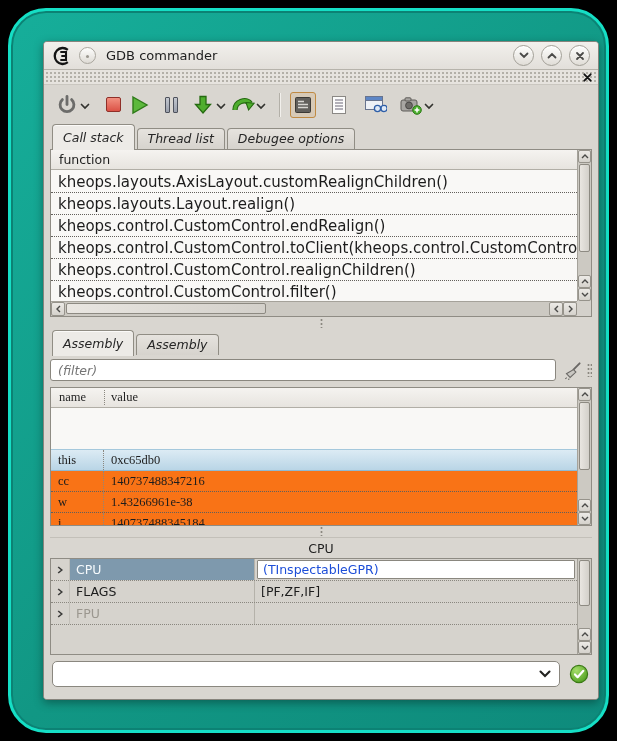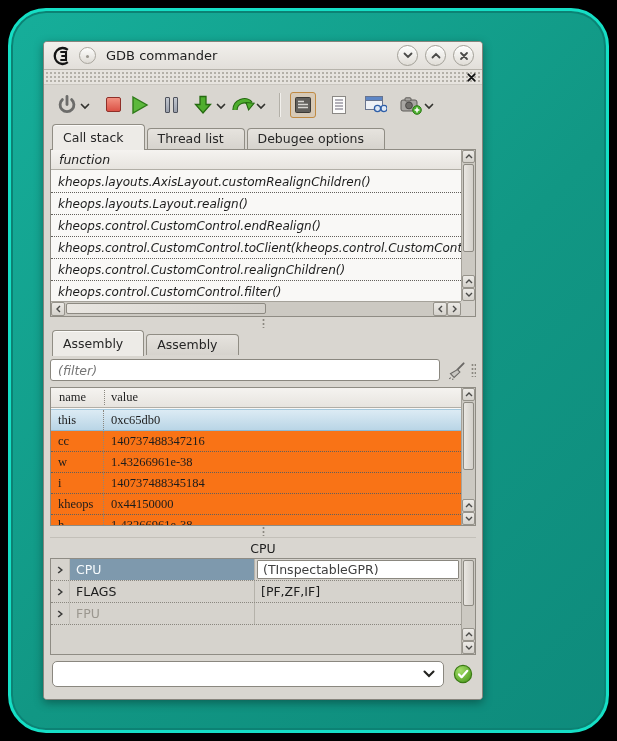--- a/index.html
+++ b/index.html
@@ -4,21 +4,21 @@
 <style>
   * { box-sizing: border-box; margin: 0; padding: 0; }
   html,body { width:617px; height:741px; }
   body { background:#000; font-family:"DejaVu Sans","Liberation Sans",sans-serif; font-size:12px; color:#1c1c1c; position:relative; overflow:hidden; }
 
   .stage { position:absolute; inset:0; background:#000; }
   .frame { position:absolute; left:8px; top:8px; width:601px; height:725px; border-radius:38px;
            background:linear-gradient(135deg,#16ae9a 0%, #119784 55%, #0e8b7c 100%);
            border:3px solid #15dfc5; box-shadow: inset 0 0 0 2px #0c8274; }
 
-  .window { position:absolute; left:32px; top:30px; width:440px; height:659px;
+  .window { position:absolute; left:32px; top:30px; width:556px; height:659px;
             background:#d9d6d0; border:1px solid #87847c; border-radius:4px;
             box-shadow:0 3px 10px rgba(0,0,0,.35); overflow:hidden; display:flex; flex-direction:column; }
 
   
   .titlebar { height:28px; background:linear-gradient(#f2f0ec,#e2dfda); display:flex; align-items:center; padding:0 8px; border-bottom:1px solid #b6b3ab; flex:0 0 auto; }
   .appicon { width:20px; height:20px; margin-right:7px; }
   .menu-btn { width:17px; height:17px; border-radius:50%; background:linear-gradient(#fdfdfc,#dedbd5); border:1px solid #a9a69e; margin-right:10px; position:relative; }
   .menu-btn::after { content:""; position:absolute; left:6px; top:7px; width:3px; height:3px; border-radius:50%; background:#9a978f; }
   .title-text { font-size:13px; color:#1e1e1e; flex:1 1 auto; }
   .winbtns { display:flex; gap:7px; }
@@ -38,42 +38,42 @@
   .tb-chk { background:rgba(205,150,70,.18); border:1px solid #c08a42; }
   .tb-chevron { width:12px; height:10px; display:flex; align-items:center; margin:4px 2px 0 0; }
   .tb-sep { width:2px; height:24px; border-left:1px solid #b3b0a8; border-right:1px solid #f2f0ec; margin:0 9px; }
   .gap-s { margin-left:6px; } .gap-m { margin-left:10px; }
   .stop-sq { width:15px; height:15px; background:linear-gradient(#f29080,#db5246); border:1px solid #8f2f28; border-radius:2px; }
   .pause-bars { display:flex; gap:3px; }
   .pause-bars i { display:block; width:5px; height:16px; background:linear-gradient(#c3c7ce,#9aa0ac); border:1px solid #4e525c; border-radius:1px; }
 
   
   .tabs { display:flex; align-items:flex-end; height:27px; flex:0 0 auto; padding-left:2px; position:relative; z-index:2; }
-  .tab { padding:3px 20px 4px 10px; border:1px solid #908d84; border-bottom:none; border-radius:4px 4px 0 0;
-         background:linear-gradient(#e6e3de,#d6d3cd); color:#262626; margin-right:2px; height:21px; display:flex; align-items:center; font-size:12.5px; }
+  .tab { padding:3px 10px 4px 10px; border:1px solid #908d84; border-bottom:none; border-radius:4px 4px 0 0;
+         background:linear-gradient(#e6e3de,#d6d3cd); color:#262626; margin-right:2px; height:21px; display:flex; align-items:center; font-size:12.5px;font-style:italic; }
   .tab.active { background:#edebe7; height:26px; margin-bottom:-1px; box-shadow: inset 0 1px 0 #fbfaf8; }
 
   
   .panel { border:1px solid #8f8c84; background:#f9f8f6; position:relative; flex:0 0 auto; }
-  .cs-panel { height:168px;font-style:italic; }
+  .cs-panel { height:168px; }
   .var-panel { height:139px; margin-top:2px;font-family:Liberation Serif, serif; }
 
   .list-header { height:20px; background:linear-gradient(#f5f3f0,#e7e4df); border-bottom:1px solid #b1aea6; display:flex; align-items:center; padding:0 2px; font-size:12.5px; color:#1e1e1e; }
   .hdr-cell { padding:0 6px; white-space:nowrap; overflow:hidden; }
   .hdr-name { width:52px; border-right:1px dotted #8a877f; }
 
   .cs-rows { position:absolute; left:0; top:21px; right:14px; bottom:15px; overflow:hidden; }
-  .cs-row { height:22px; display:flex; align-items:center; padding:0 7px; border-bottom:1px dotted #63605b; white-space:nowrap; overflow:hidden; background:#f9f8f6; font-size:12px; }
+  .cs-row { height:22px; display:flex; align-items:center; padding:0 7px; border-bottom:1px dotted #63605b; white-space:nowrap; overflow:hidden; background:#f9f8f6; font-size:15px; }
 
   .var-rows { position:absolute; left:0; top:21px; right:14px; bottom:0; overflow:hidden; }
   .var-row { height:21px; display:flex; align-items:stretch; border-bottom:1px dotted #63605b; background:#f97316; font-size:12.5px; }
   .var-row .cell { display:flex; align-items:center; padding:0 7px; white-space:nowrap; overflow:hidden; }
   .var-name { width:52px; flex:0 0 auto; }
   .var-val { flex:1 1 auto; border-left:1px dotted #8a877f; }
-  .var-row.selected { background:linear-gradient(#dcebf4,#b9d5e6); border-top:1px solid #a5c8dc; border-bottom:1px solid #8fb9d2; height:22px; }
+  .var-row.selected { background:linear-gradient(#dcebf4,#b9d5e6); border-top:1px solid #a5c8dc; border-bottom:1px solid #8fb9d2; height:22px;margin-top:40px; }
 
   
   .vscroll { position:absolute; top:0; right:0; width:14px; background:#ccc9c2; border-left:1px solid #a5a29a; display:flex; flex-direction:column; }
   .cs-panel .vscroll { bottom:15px; } .var-panel .vscroll { bottom:0; }
   .hscroll { position:absolute; left:0; right:14px; bottom:0; height:15px; background:#ccc9c2; border-top:1px solid #a5a29a; display:flex; }
   .corner { position:absolute; right:0; bottom:0; width:14px; height:15px; background:#d4d1cb; }
   .sbtn { flex:0 0 auto; width:100%; height:13px; background:linear-gradient(#eceae6,#d5d2cc); border:1px solid #96938b; border-radius:2px; display:flex; align-items:center; justify-content:center; }
   .hscroll .sbtn { width:14px; height:100%; }
   .thumb { background:linear-gradient(90deg,#e9e6e1,#d3d0ca); border:1px solid #8d8a82; border-radius:2px; margin:1px; }
   .vthumb { width:11px; margin-left:1px; }
@@ -94,21 +94,21 @@
   .cpu-box { flex:0 0 auto; margin-top:1px; border-top:1px solid #c3c0b9; }
   .cpu-title { height:20px; display:flex; align-items:center; justify-content:center; font-size:12.5px; color:#1e1e1e; }
   .cpu-grid { position:relative; border:1px solid #8f8c84; background:#d6d3cd; height:97px; overflow:hidden; }
   .cpu-rows { position:absolute; left:0; top:0; right:14px; bottom:0; }
   .cpu-row { height:22px; display:flex; align-items:stretch; border-bottom:1px dotted #8a877f; }
   .cpu-gutter { width:19px; flex:0 0 auto; display:flex; align-items:center; justify-content:center; border-right:1px solid #c3c0b9; }
   .cpu-name { width:185px; flex:0 0 auto; display:flex; align-items:center; padding:0 6px; border-right:1px solid #b5b2aa; font-size:12.5px; }
   .cpu-val { flex:1 1 auto; display:flex; align-items:center; padding:0 6px; font-size:12.5px; }
   .cpu-row.selected .cpu-name { background:#7e99ad; color:#f6fafc; }
   .cpu-row.selected .cpu-val { padding:1px 2px; }
-  .cpu-edit { width:100%; height:19px; background:#fff; border:1px solid #8a877f; border-radius:1px; display:flex; align-items:center; padding:0 5px; font-size:12.5px; color:#404040; }
+  .cpu-edit { width:100%; height:19px; background:#fff; border:1px solid #8a877f; border-radius:1px; display:flex; align-items:center; padding:0 5px; font-size:12.5px; color:#1d4ed8; }
   .cpu-row.dim .cpu-name { color:#9b978f; }
   .cpu-grid .vscroll { bottom:0; }
 
   
   .cmd-row { height:38px; display:flex; align-items:center; flex:0 0 auto; padding:0 2px; }
   .combo { flex:1 1 auto; height:26px; background:#fff; border:1px solid #8a877f; border-radius:5px; display:flex; align-items:center; justify-content:flex-end; padding:0 8px; }
   .combo input { border:none; outline:none; flex:1 1 auto; font:inherit; background:transparent; }
   .okbtn { width:22px; height:22px; margin-left:8px; display:flex; align-items:center; justify-content:center; }
 
   svg { display:block; }

